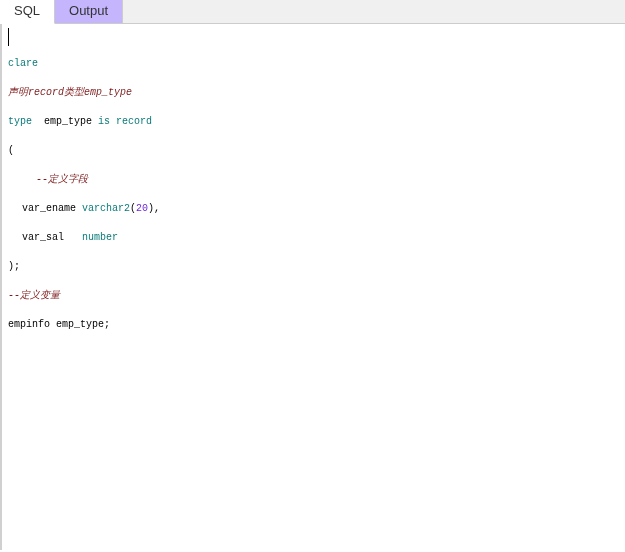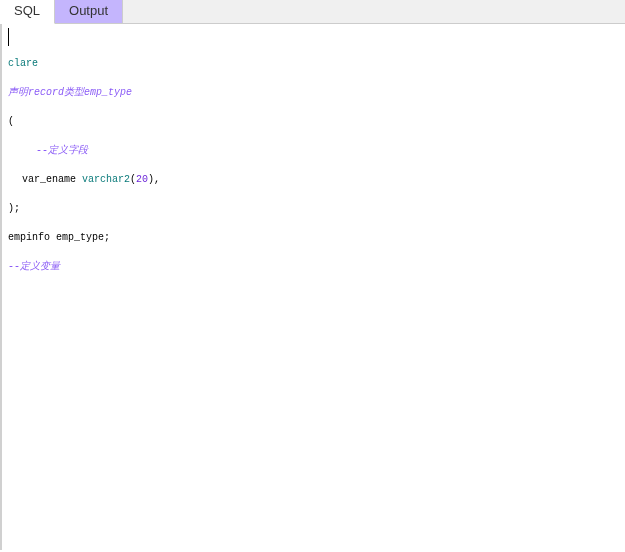--- a/index.html
+++ b/index.html
@@ -36,21 +36,21 @@
       padding: 4px 0 4px 6px;
       border-left: 2px solid #d0d0d0;
       white-space: pre;
       position: relative;
       height: 526px;
       overflow: hidden;
     }
     .code-line { display: block; }
     .kw { color: #0a7a7a; }
     .ident { color: #000; }
-    .comment { color: #8b5cf6; font-style: italic; }
+    .comment { color: #7f1d1d; font-style: italic; }
     .num { color: #6d28d9; }
     .punct { color: #000; }
     .cursor {
       position: absolute;
       left: 6px;
       top: 4px;
       width: 1px;
       height: 18px;
       background: #000;
     }
@@ -62,26 +62,28 @@
 
 <div class="tabs">
   <div class="tab active">SQL</div>
   <div class="tab">Output</div>
 </div>
 
 <div class="editor">
 <span class="cursor"></span>
 <span class="code-line"><span class="kw">clare</span></span>
 <span class="code-line"><span class="comment">声明record类型emp_type</span></span>
+<span class="code-line"><span class="kw">type</span>  <span class="ident">emp_type</span> <span class="kw">is record</span></span>
 <span class="code-line"><span class="punct">(</span></span>
 <span class="code-line"><span class="ind1"></span><span class="comment">--定义字段</span></span>
 <span class="code-line"><span class="ind2"></span><span class="ident">var_ename</span> <span class="kw">varchar2</span><span class="punct">(</span><span class="num">20</span><span class="punct">),</span></span>
+<span class="code-line"><span class="ind2"></span><span class="ident">var_sal</span>   <span class="kw">number</span></span>
 <span class="code-line"><span class="punct">);</span></span>
+<span class="code-line"><span class="comment">--定义变量</span></span>
 <span class="code-line"><span class="ident">empinfo</span> <span class="ident">emp_type</span><span class="punct">;</span></span>
-<span class="code-line"><span class="comment">--定义变量</span></span>
 
 
 
 
 
 
 
 
 
 

